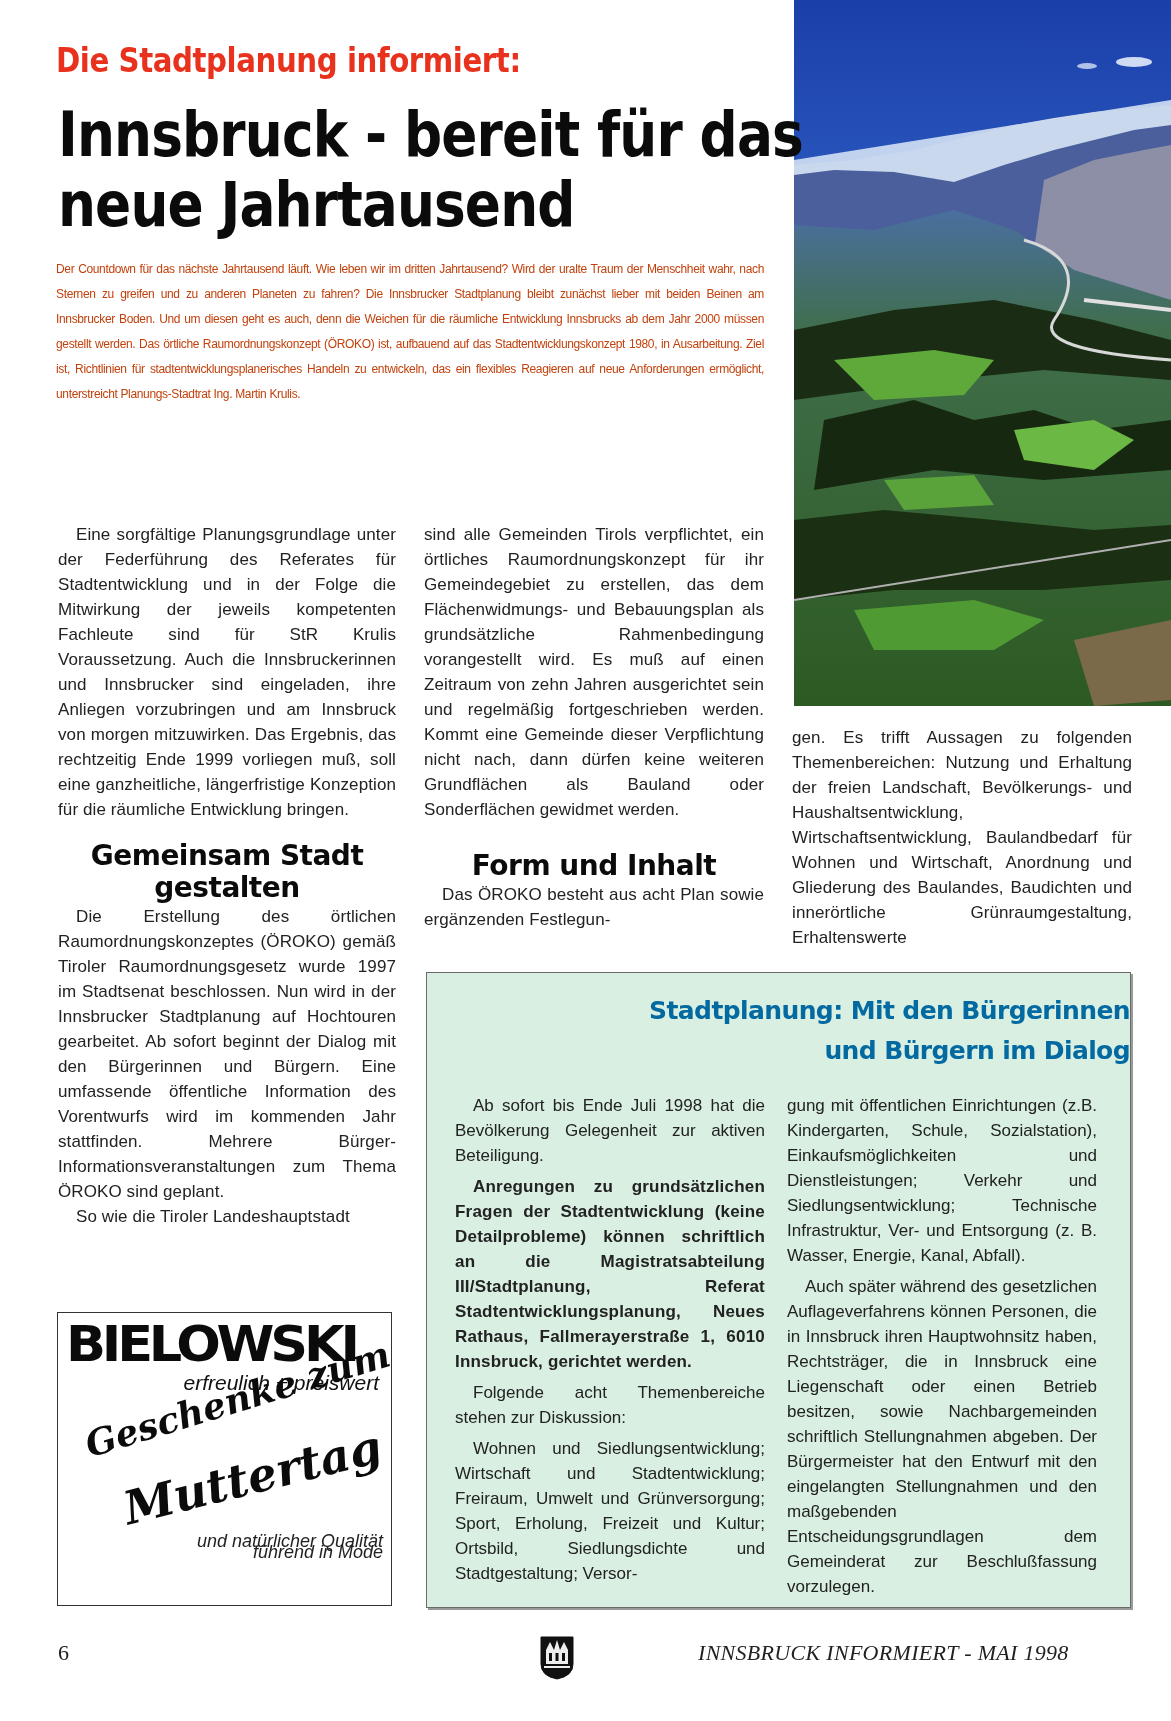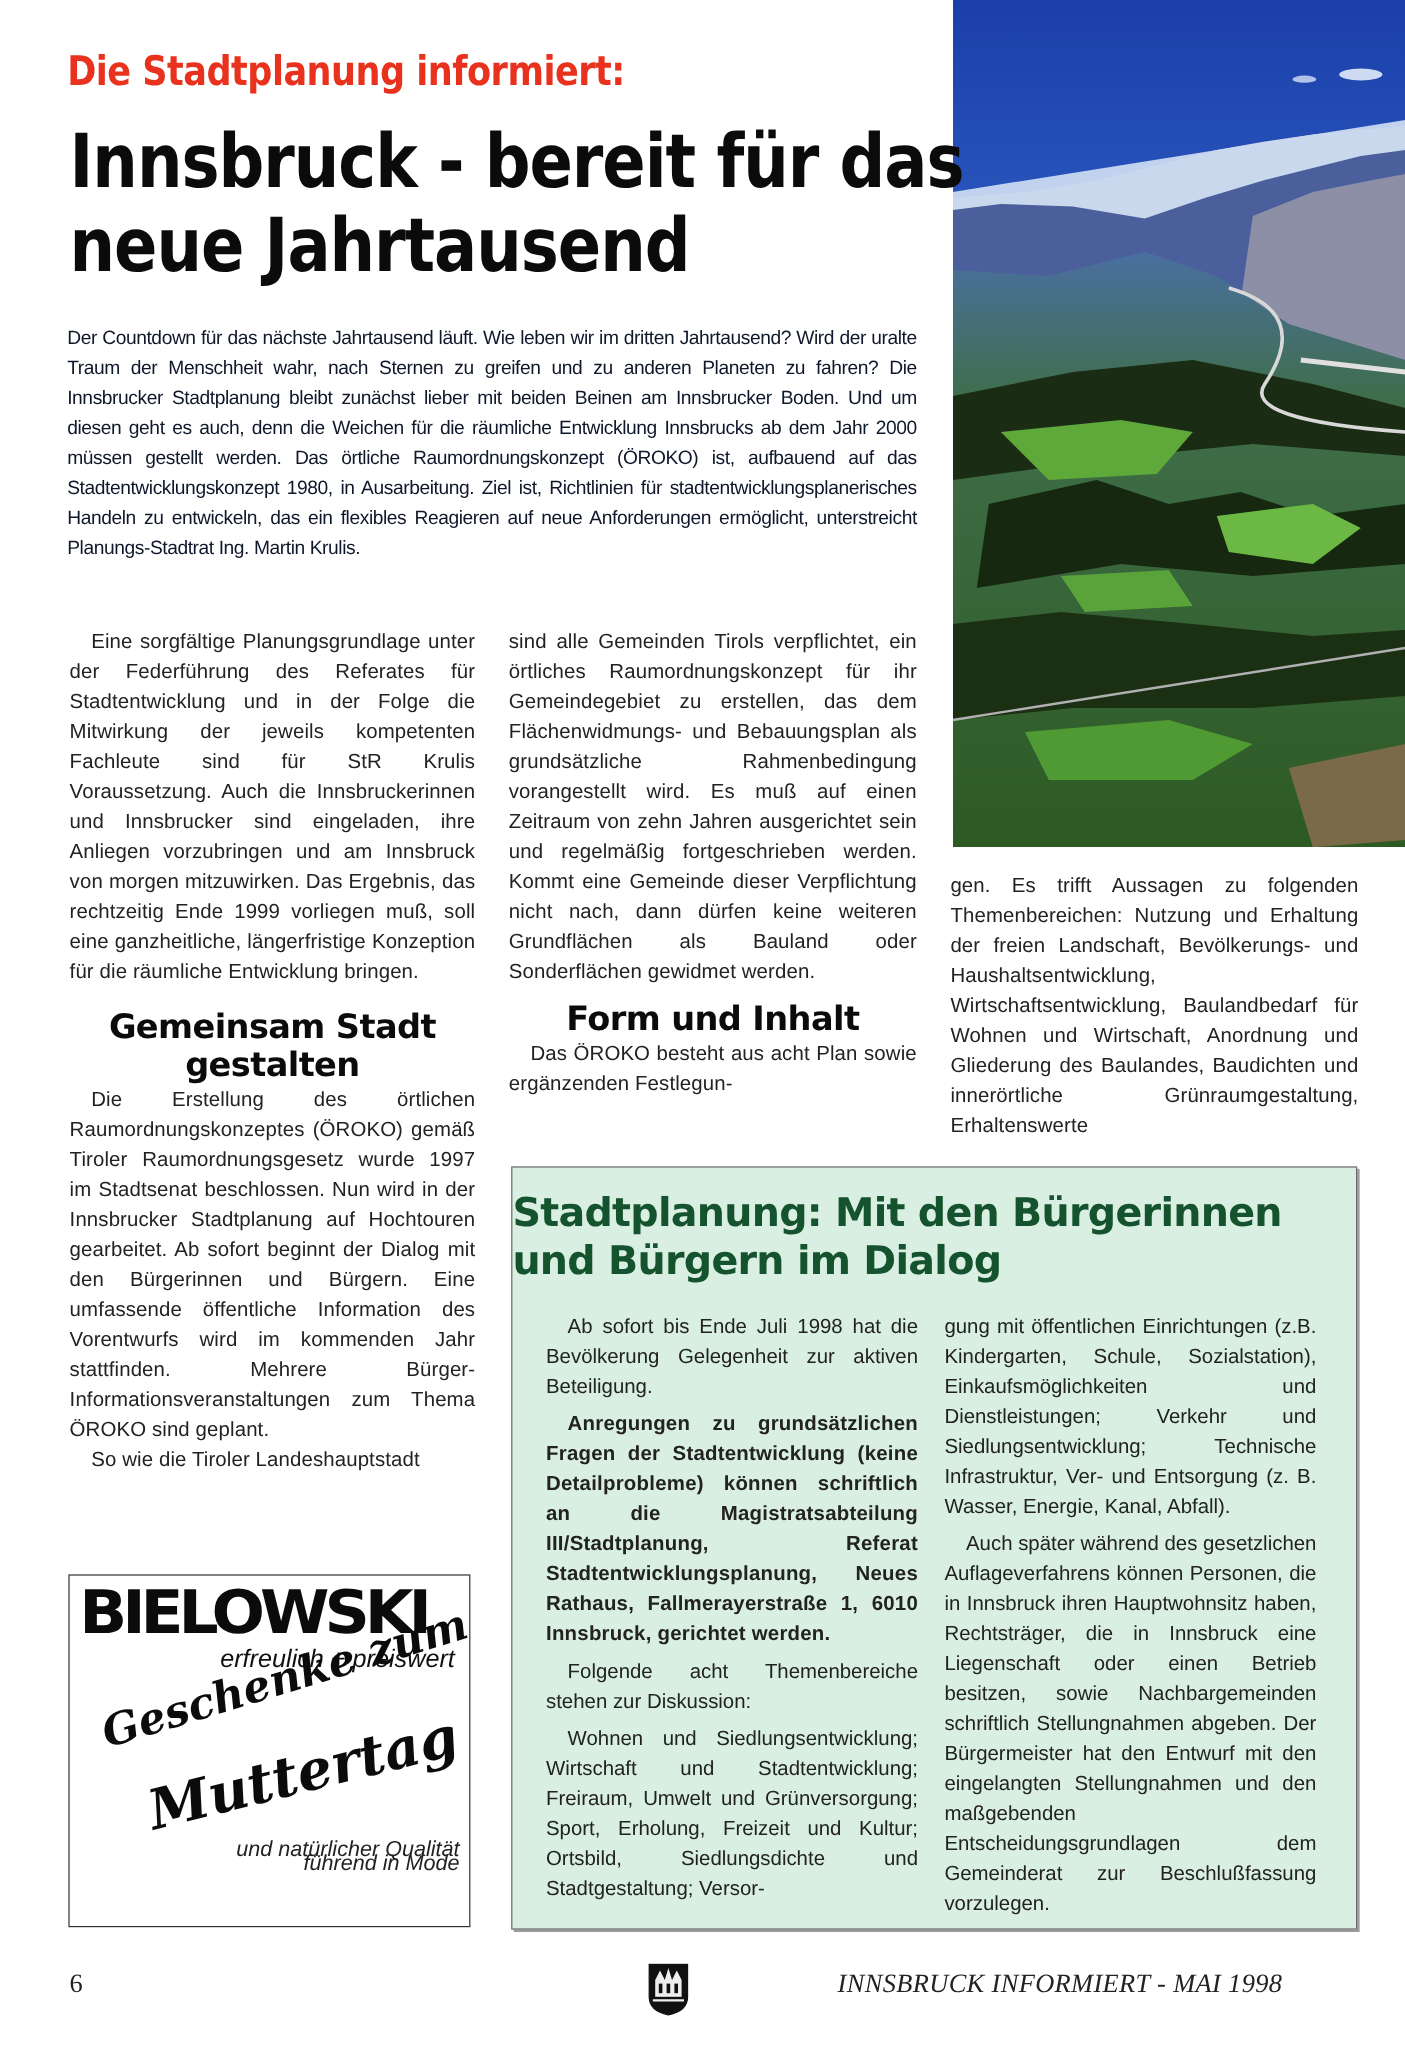--- a/index.html
+++ b/index.html
@@ -21,22 +21,22 @@
     transform: scaleX(0.86); transform-origin: left top; white-space: nowrap;
   }
   .headline {
     left: 58px; top: 100px; font-size: 62px; font-weight: bold; color: #0b0b0b;
     line-height: 70px; font-family: "DejaVu Sans", sans-serif; letter-spacing: -1px;
     transform: scaleX(0.86); transform-origin: left top; white-space: nowrap;
   }
 
   
   .lead {
-    left: 56px; top: 270px; width: 708px; font-size: 16px; line-height: 25px;
-    color: #0f172a; text-align: justify; font-family: "Liberation Sans Narrow", "Liberation Sans", sans-serif;
+    left: 56px; top: 257px; width: 708px; font-size: 12px; line-height: 25px;
+    color: #c2410c; text-align: justify; font-family: "Liberation Sans Narrow", "Liberation Sans", sans-serif;
     letter-spacing: -0.35px;
   }
 
   
   .col {
     font-size: 17px; line-height: 25px; text-align: justify; color: #222;
     letter-spacing: 0.1px;
   }
   .col p { margin: 0; text-indent: 18px; }
   .col p.noindent { text-indent: 0; }
@@ -51,22 +51,22 @@
   }
 
   
   #greenbox {
     left: 426px; top: 972px; width: 703px; height: 634px;
     background: #d9efe2; border: 1px solid #6a6a6a;
     box-shadow: 2px 2px 0 #9a9a9a;
   }
   #greenbox .boxtitle {
     position: absolute; left: 0; top: 18px; width: 100%;
-    text-align: left; font-family: "DejaVu Sans", sans-serif; font-weight: bold;
-    font-size: 33px; line-height: 40px; color: #14532d; letter-spacing: -0.6px;
+    text-align: right; font-family: "DejaVu Sans", sans-serif; font-weight: bold;
+    font-size: 25px; line-height: 40px; color: #0369a1; letter-spacing: -0.6px;
   }
   .gcol {
     position: absolute; top: 114px; width: 322px;
     font-size: 17px; line-height: 25px; text-align: justify; color: #222;
   }
   .gcol p { margin: 6px; text-indent: 18px; }
   .gcol p.noindent { text-indent: 0; }
   .gcol p.bold { font-weight: bold; letter-spacing: 0.2px; }
   #gcol1 { left: 22px; }
   #gcol2 { left: 354px; }
@@ -156,21 +156,21 @@
 
 <div id="col1" class="abs col">
   <p>Eine sorgfältige Planungsgrundlage unter der Federführung des Referates für Stadtentwicklung und in der Folge die Mitwirkung der jeweils kompetenten Fachleute sind für StR Krulis Voraussetzung. Auch die Innsbruckerinnen und Innsbrucker sind eingeladen, ihre Anliegen vorzubringen und am Innsbruck von morgen mitzuwirken. Das Ergebnis, das rechtzeitig Ende 1999 vorliegen muß, soll eine ganzheitliche, längerfristige Konzeption für die räumliche Entwicklung bringen.</p>
   <div class="subhead" style="margin-top:18px">Gemeinsam Stadt gestalten</div>
   <p>Die Erstellung des örtlichen Raumordnungskonzeptes (ÖROKO) gemäß Tiroler Raumordnungsgesetz wurde 1997 im Stadtsenat beschlossen. Nun wird in der Innsbrucker Stadtplanung auf Hochtouren gearbeitet. Ab sofort beginnt der Dialog mit den Bürgerinnen und Bürgern. Eine umfassende öffentliche Information des Vorentwurfs wird im kommenden Jahr stattfinden. Mehrere Bürger-Informationsveranstaltungen zum Thema ÖROKO sind geplant.</p>
   <p>So wie die Tiroler Landeshauptstadt</p>
 </div>
 
 <div id="col2" class="abs col">
   <p class="noindent">sind alle Gemeinden Tirols verpflichtet, ein örtliches Raumordnungskonzept für ihr Gemeindegebiet zu erstellen, das dem Flächenwidmungs- und Bebauungsplan als grundsätzliche Rahmenbedingung vorangestellt wird. Es muß auf einen Zeitraum von zehn Jahren ausgerichtet sein und regelmäßig fortgeschrieben werden. Kommt eine Gemeinde dieser Verpflichtung nicht nach, dann dürfen keine weiteren Grundflächen als Bauland oder Sonderflächen gewidmet werden.</p>
-  <div class="subhead" style="margin-top:11px">Form und Inhalt</div>
+  <div class="subhead" style="margin-top:28px">Form und Inhalt</div>
   <p>Das ÖROKO besteht aus acht Plan sowie ergänzenden Festlegun-</p>
 </div>
 
 <div id="col3" class="abs col">
   <p class="noindent">gen. Es trifft Aussagen zu folgenden Themenbereichen: Nutzung und Erhaltung der freien Landschaft, Bevölkerungs- und Haushaltsentwicklung, Wirtschaftsentwicklung, Baulandbedarf für Wohnen und Wirtschaft, Anordnung und Gliederung des Baulandes, Baudichten und innerörtliche Grünraumgestaltung, Erhaltenswerte</p>
 </div>
 
 <div id="greenbox" class="abs">
   <div class="boxtitle">
     <div>Stadtplanung: Mit den Bürgerinnen</div>

